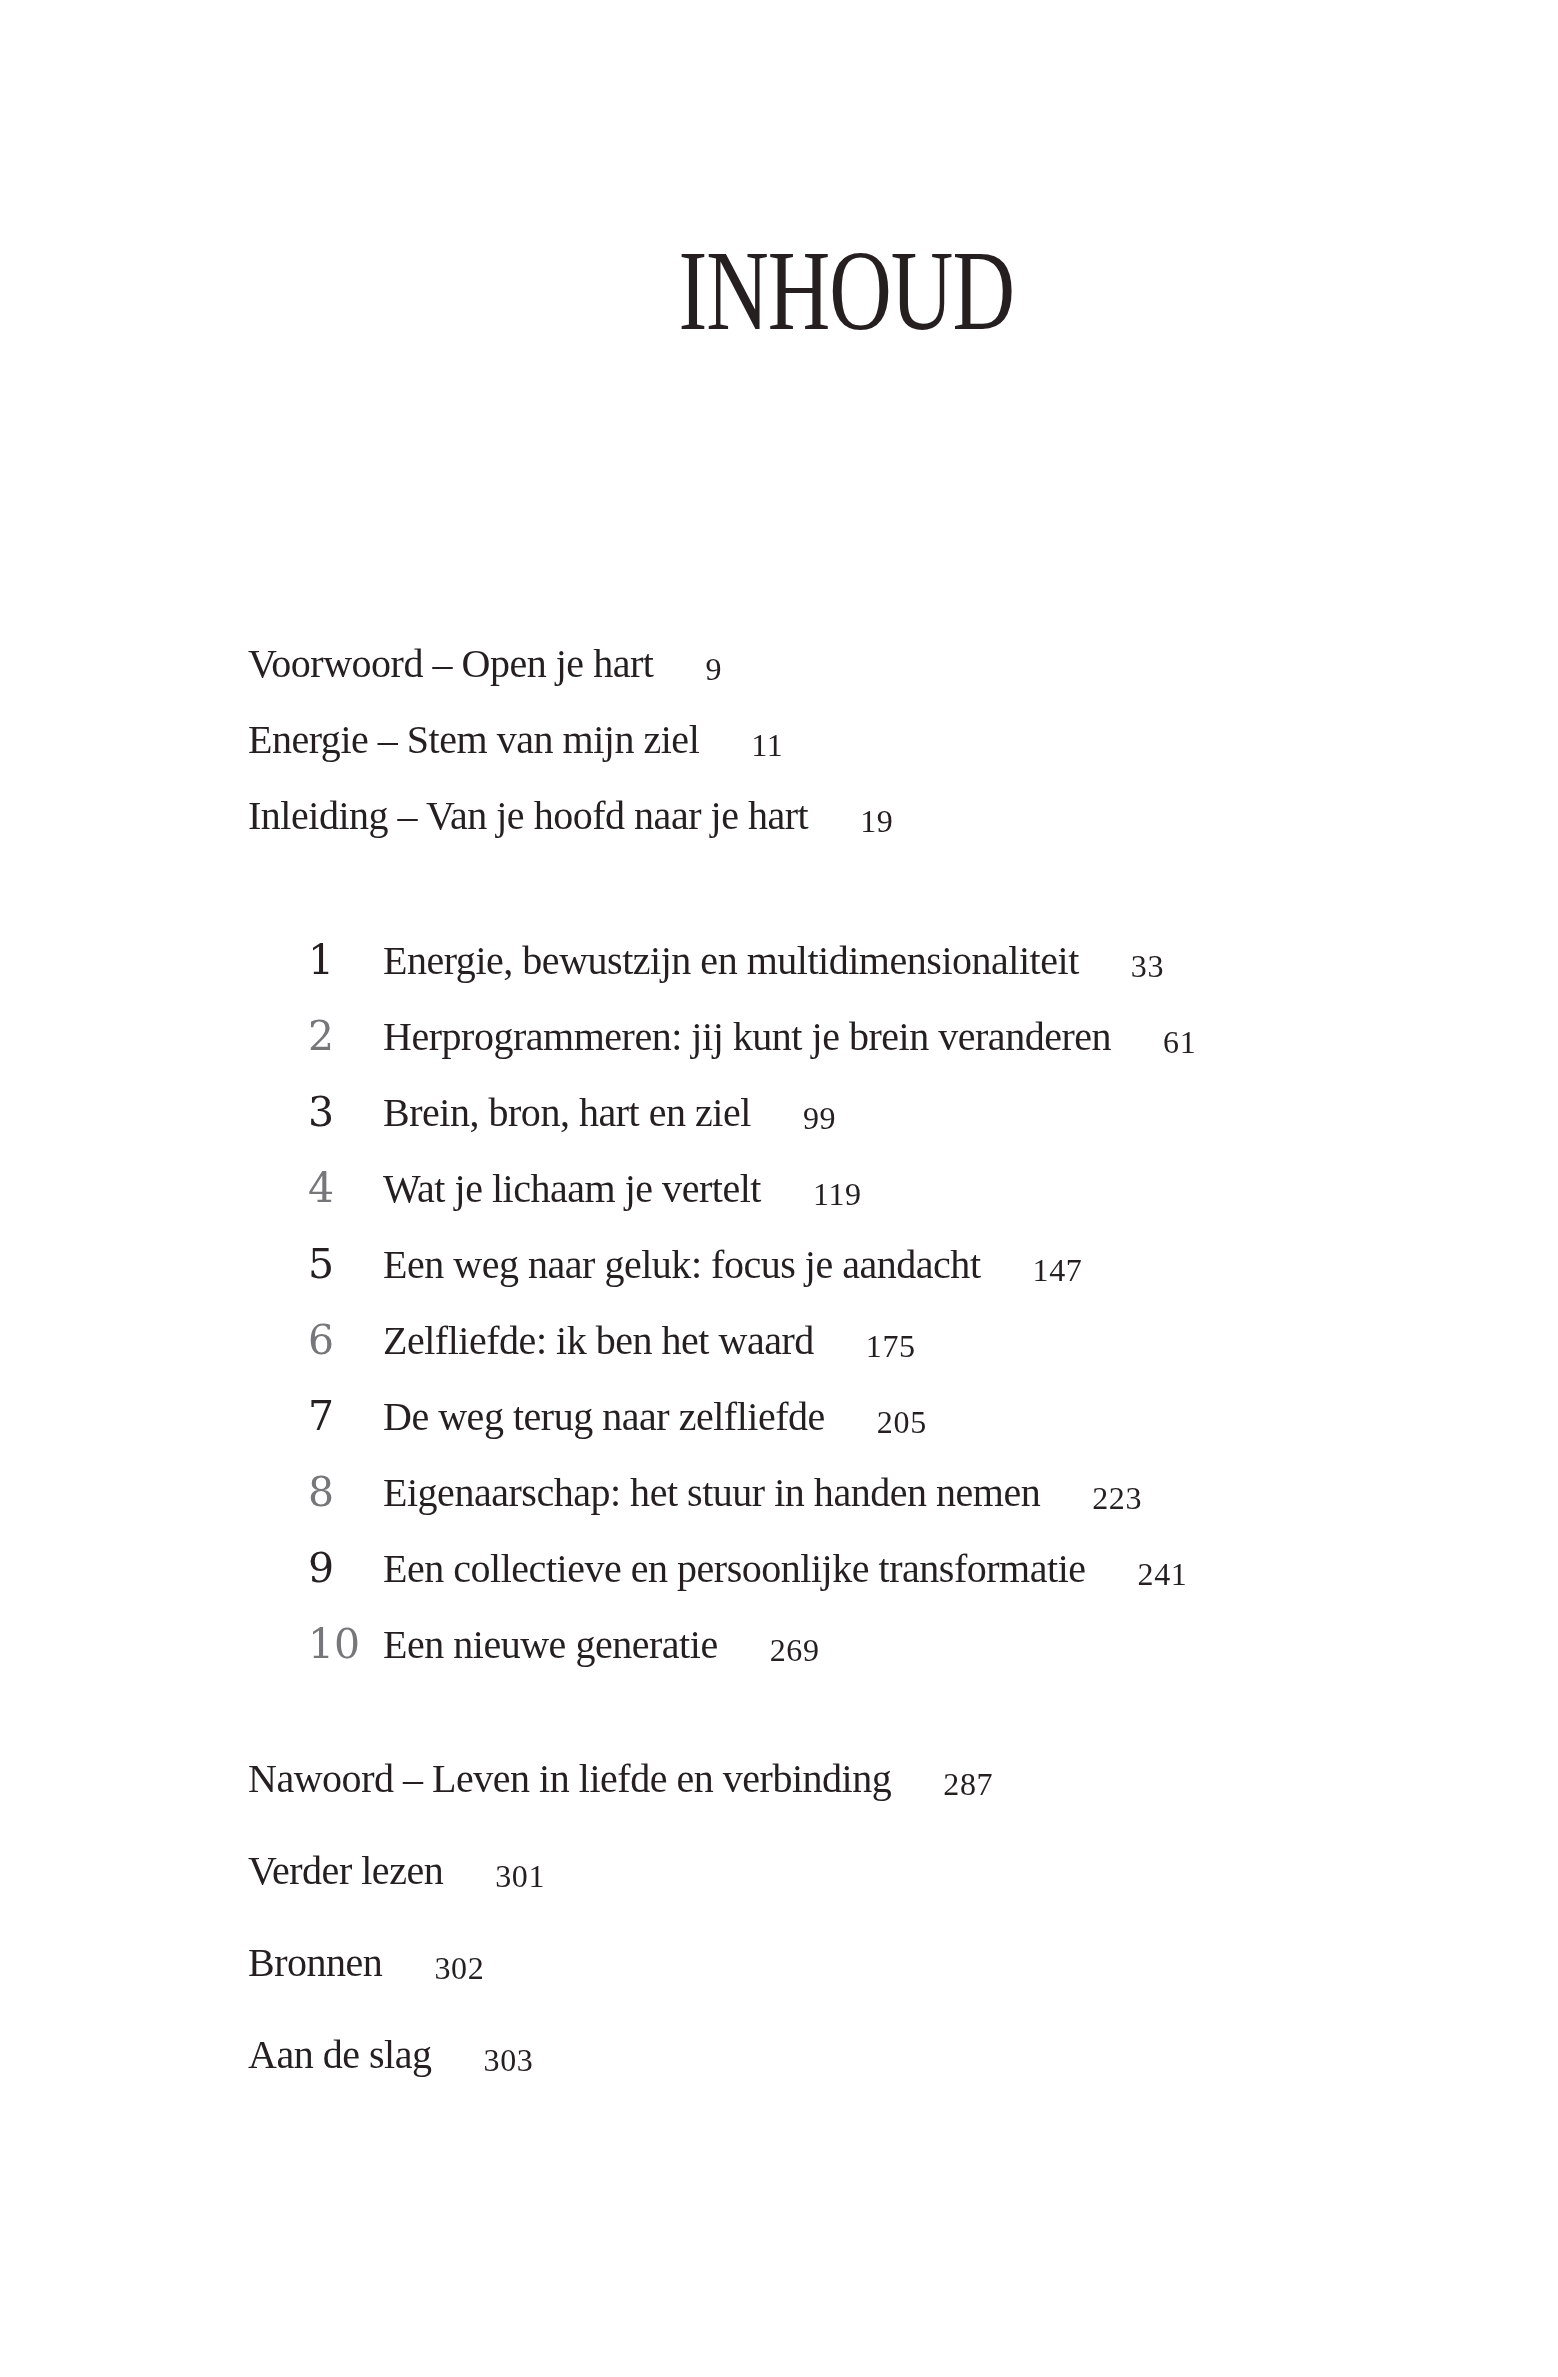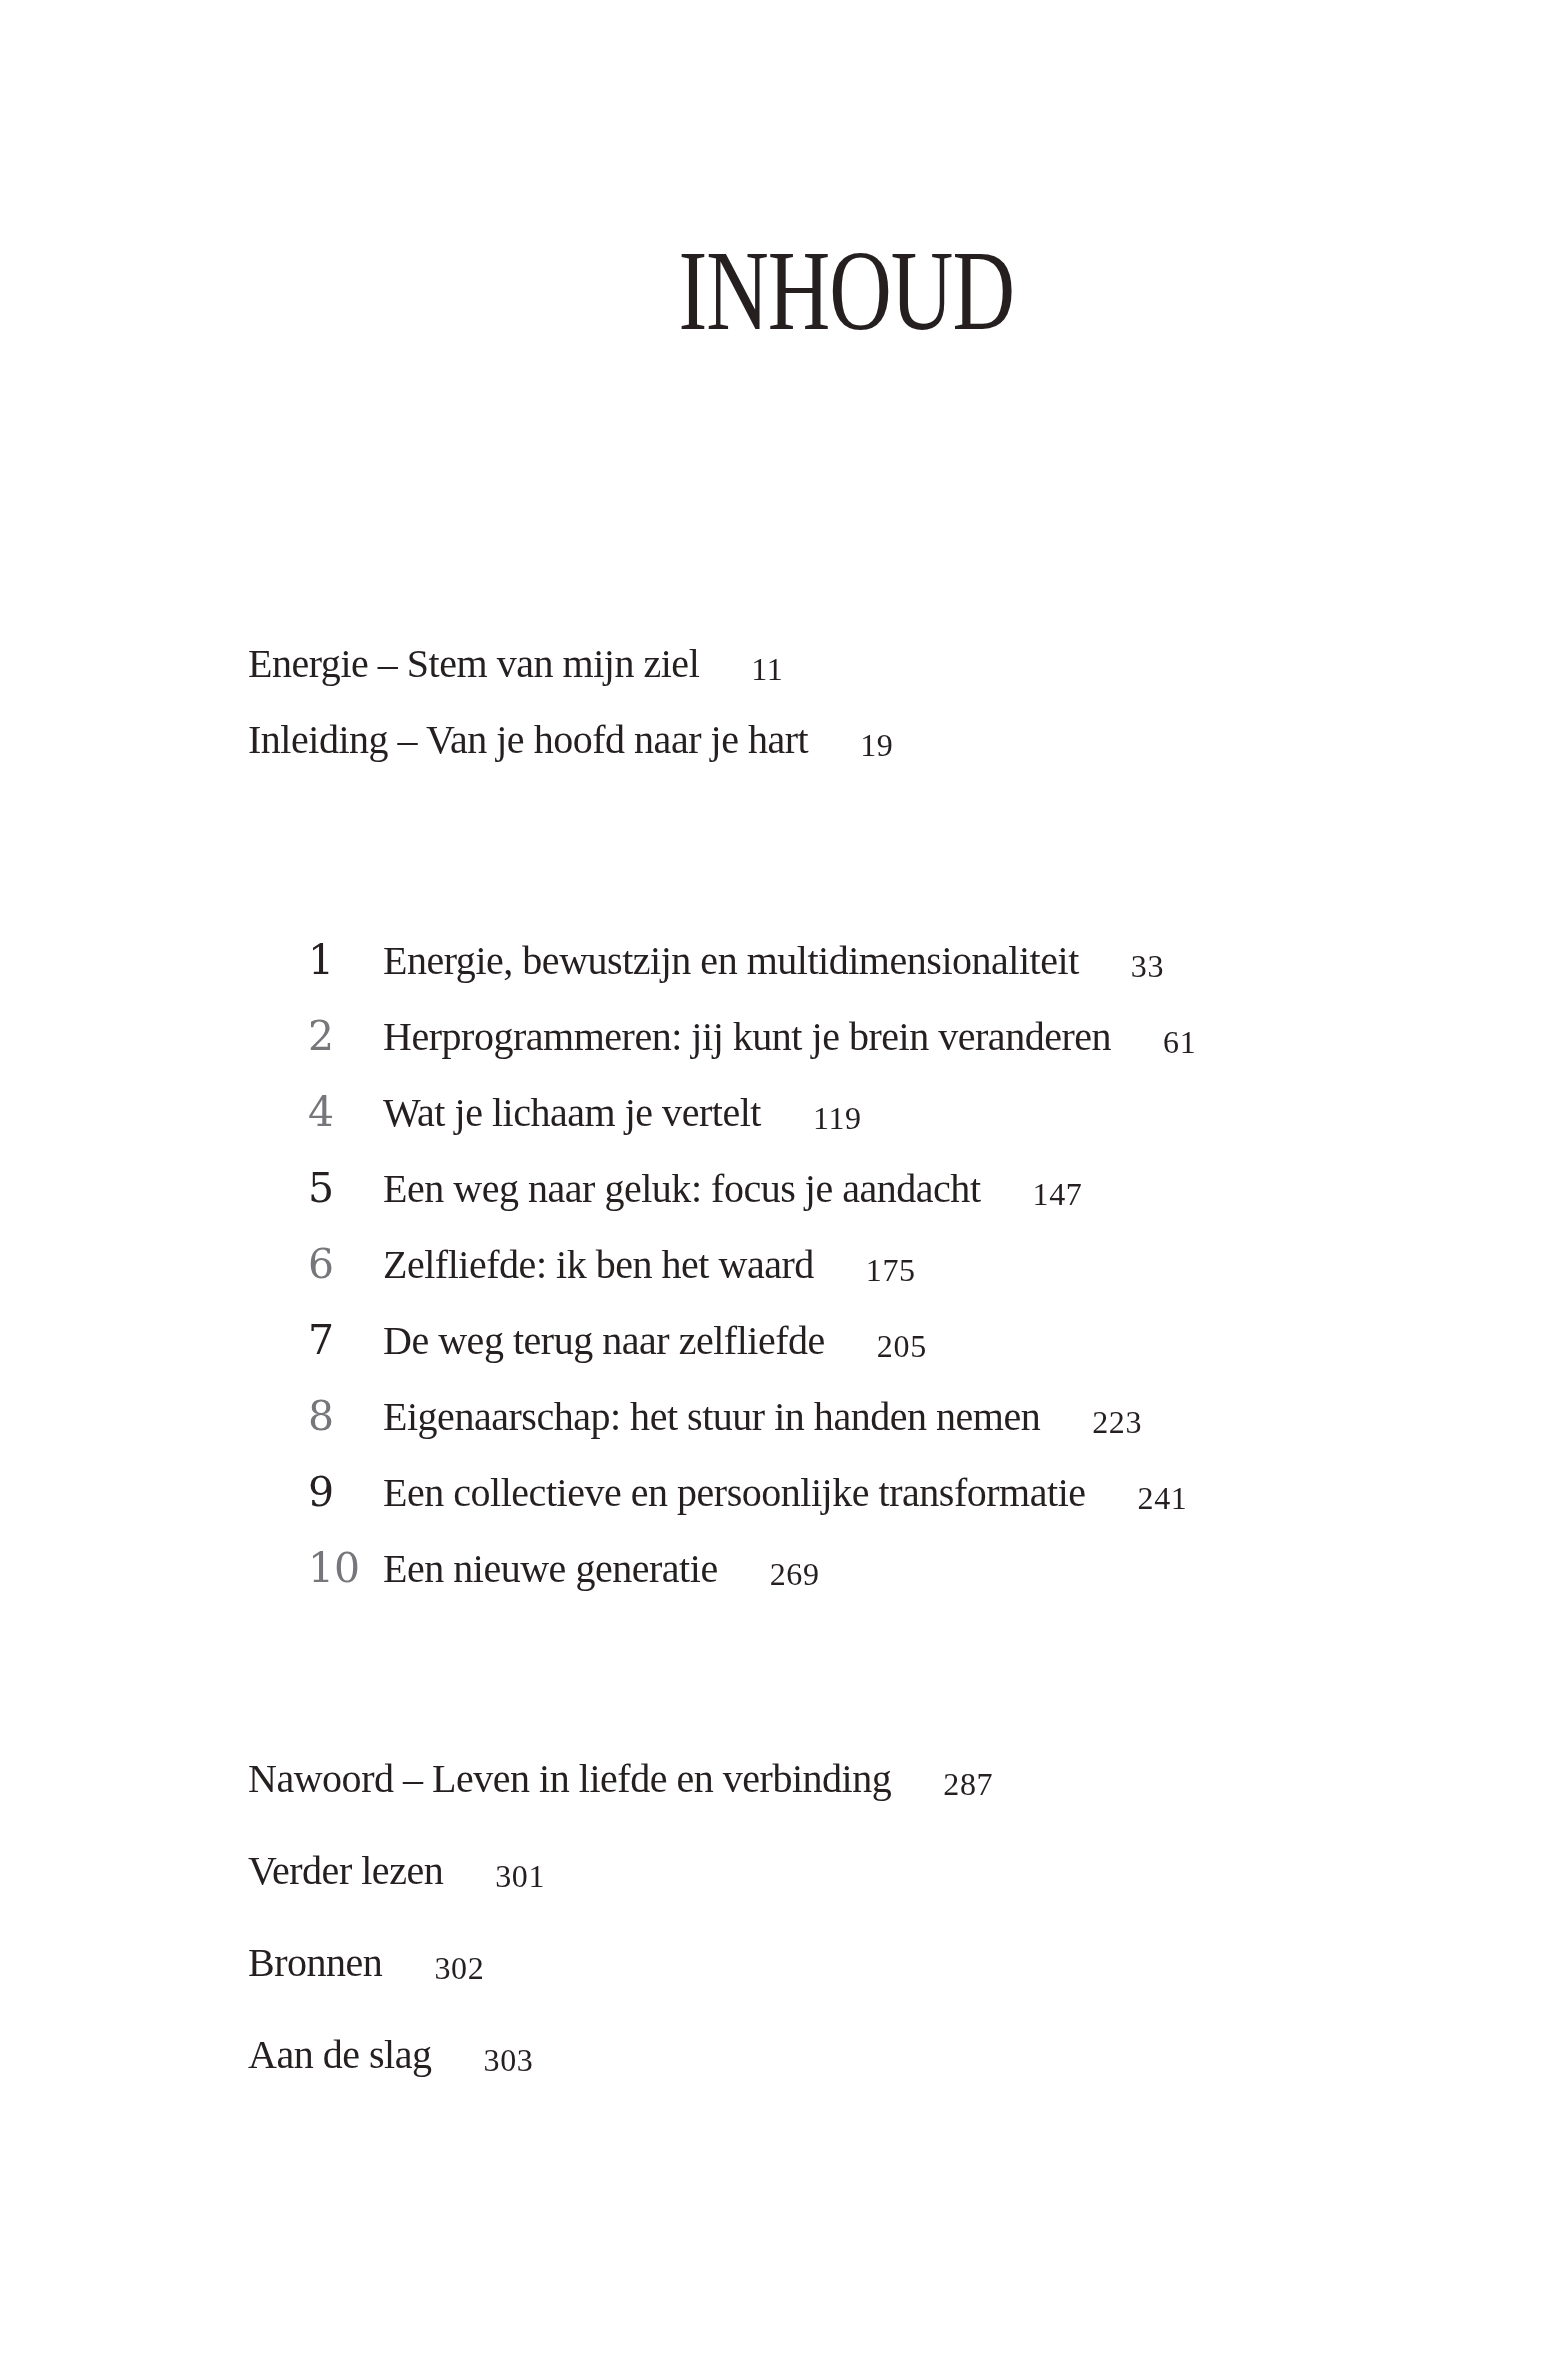--- a/index.html
+++ b/index.html
@@ -78,33 +78,39 @@
 </style>
 </head>
 <body>
 
 <div class="page">
 
   <div class="title">INHOUD</div>
 
   <div class="toc-list front-list">
     <div class="row">
+      <span>Voorwoord – Open je hart</span><span class="pageno">9</span>
+    </div>
+    <div class="row">
       <span>Energie – Stem van mijn ziel</span><span class="pageno">11</span>
     </div>
     <div class="row">
       <span>Inleiding – Van je hoofd naar je hart</span><span class="pageno">19</span>
     </div>
   </div>
 
   <div class="chapter-list">
     <div class="row">
       <span class="ch-num">1</span><span>Energie, bewustzijn en multidimensionaliteit</span><span class="pageno">33</span>
     </div>
     <div class="row">
       <span class="ch-num muted">2</span><span>Herprogrammeren: jij kunt je brein veranderen</span><span class="pageno">61</span>
+    </div>
+    <div class="row">
+      <span class="ch-num">3</span><span>Brein, bron, hart en ziel</span><span class="pageno">99</span>
     </div>
     <div class="row">
       <span class="ch-num muted">4</span><span>Wat je lichaam je vertelt</span><span class="pageno">119</span>
     </div>
     <div class="row">
       <span class="ch-num">5</span><span>Een weg naar geluk: focus je aandacht</span><span class="pageno">147</span>
     </div>
     <div class="row">
       <span class="ch-num muted">6</span><span>Zelfliefde: ik ben het waard</span><span class="pageno">175</span>
     </div>

